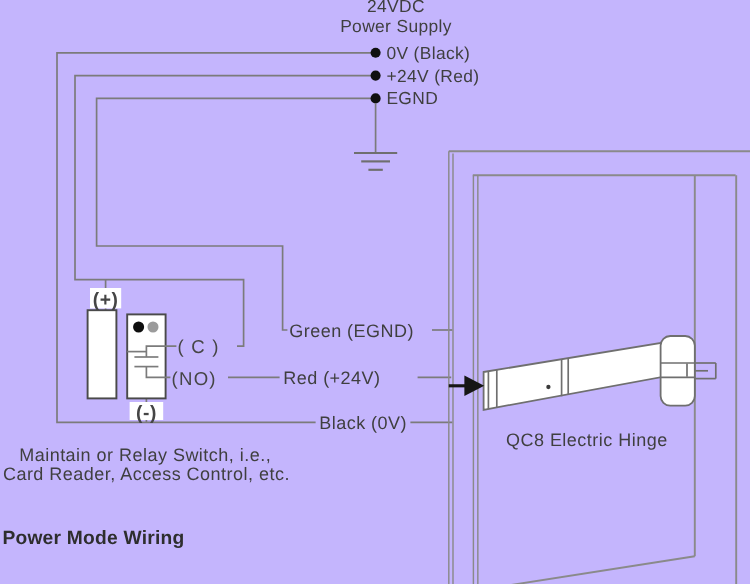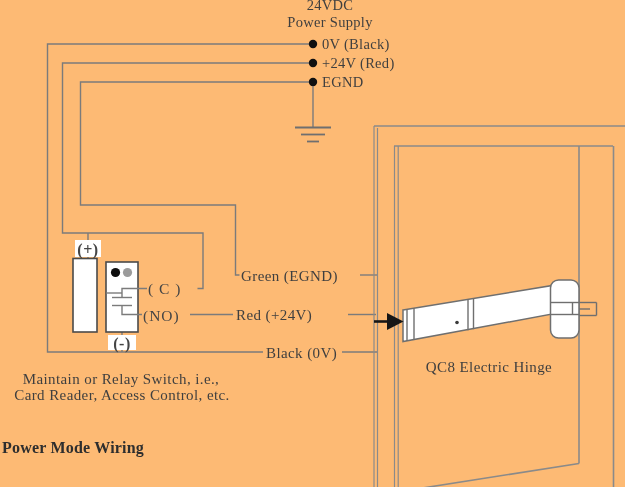--- a/index.html
+++ b/index.html
@@ -1,21 +1,21 @@
 <!DOCTYPE html>
 <html><head>
 <meta charset="utf-8">
 <style>
   html,body{margin:0;padding:0;background:#ffffff;}
   .stage{
     position:relative;
     width:625px;height:487px;
-    background:#fdba74;
+    background:#c4b5fd;
     overflow:hidden;
-    font-family:Liberation Serif, serif;
+    font-family:Liberation Sans, sans-serif;
   }
   svg{display:block;}
   .wire{stroke:#7b7b7b;stroke-width:1.4;fill:none;}
   .doorline{stroke:#8a8a8a;stroke-width:1.6;fill:none;}
   .doorline-thin{stroke:#8a8a8a;stroke-width:1.2;fill:none;}
   .barline{stroke:#6f6f6f;stroke-width:1.4;fill:none;}
   .barfill{fill:#ffffff;stroke:#6f6f6f;stroke-width:1.5;}
   .box{fill:#ffffff;stroke:#4a4a4a;stroke-width:1.6;}
   .lbl{fill:#3f3f3f;font-size:15px;letter-spacing:0.4px;}
   .lbl-sm{fill:#3f3f3f;font-size:14.5px;letter-spacing:0.3px;}

